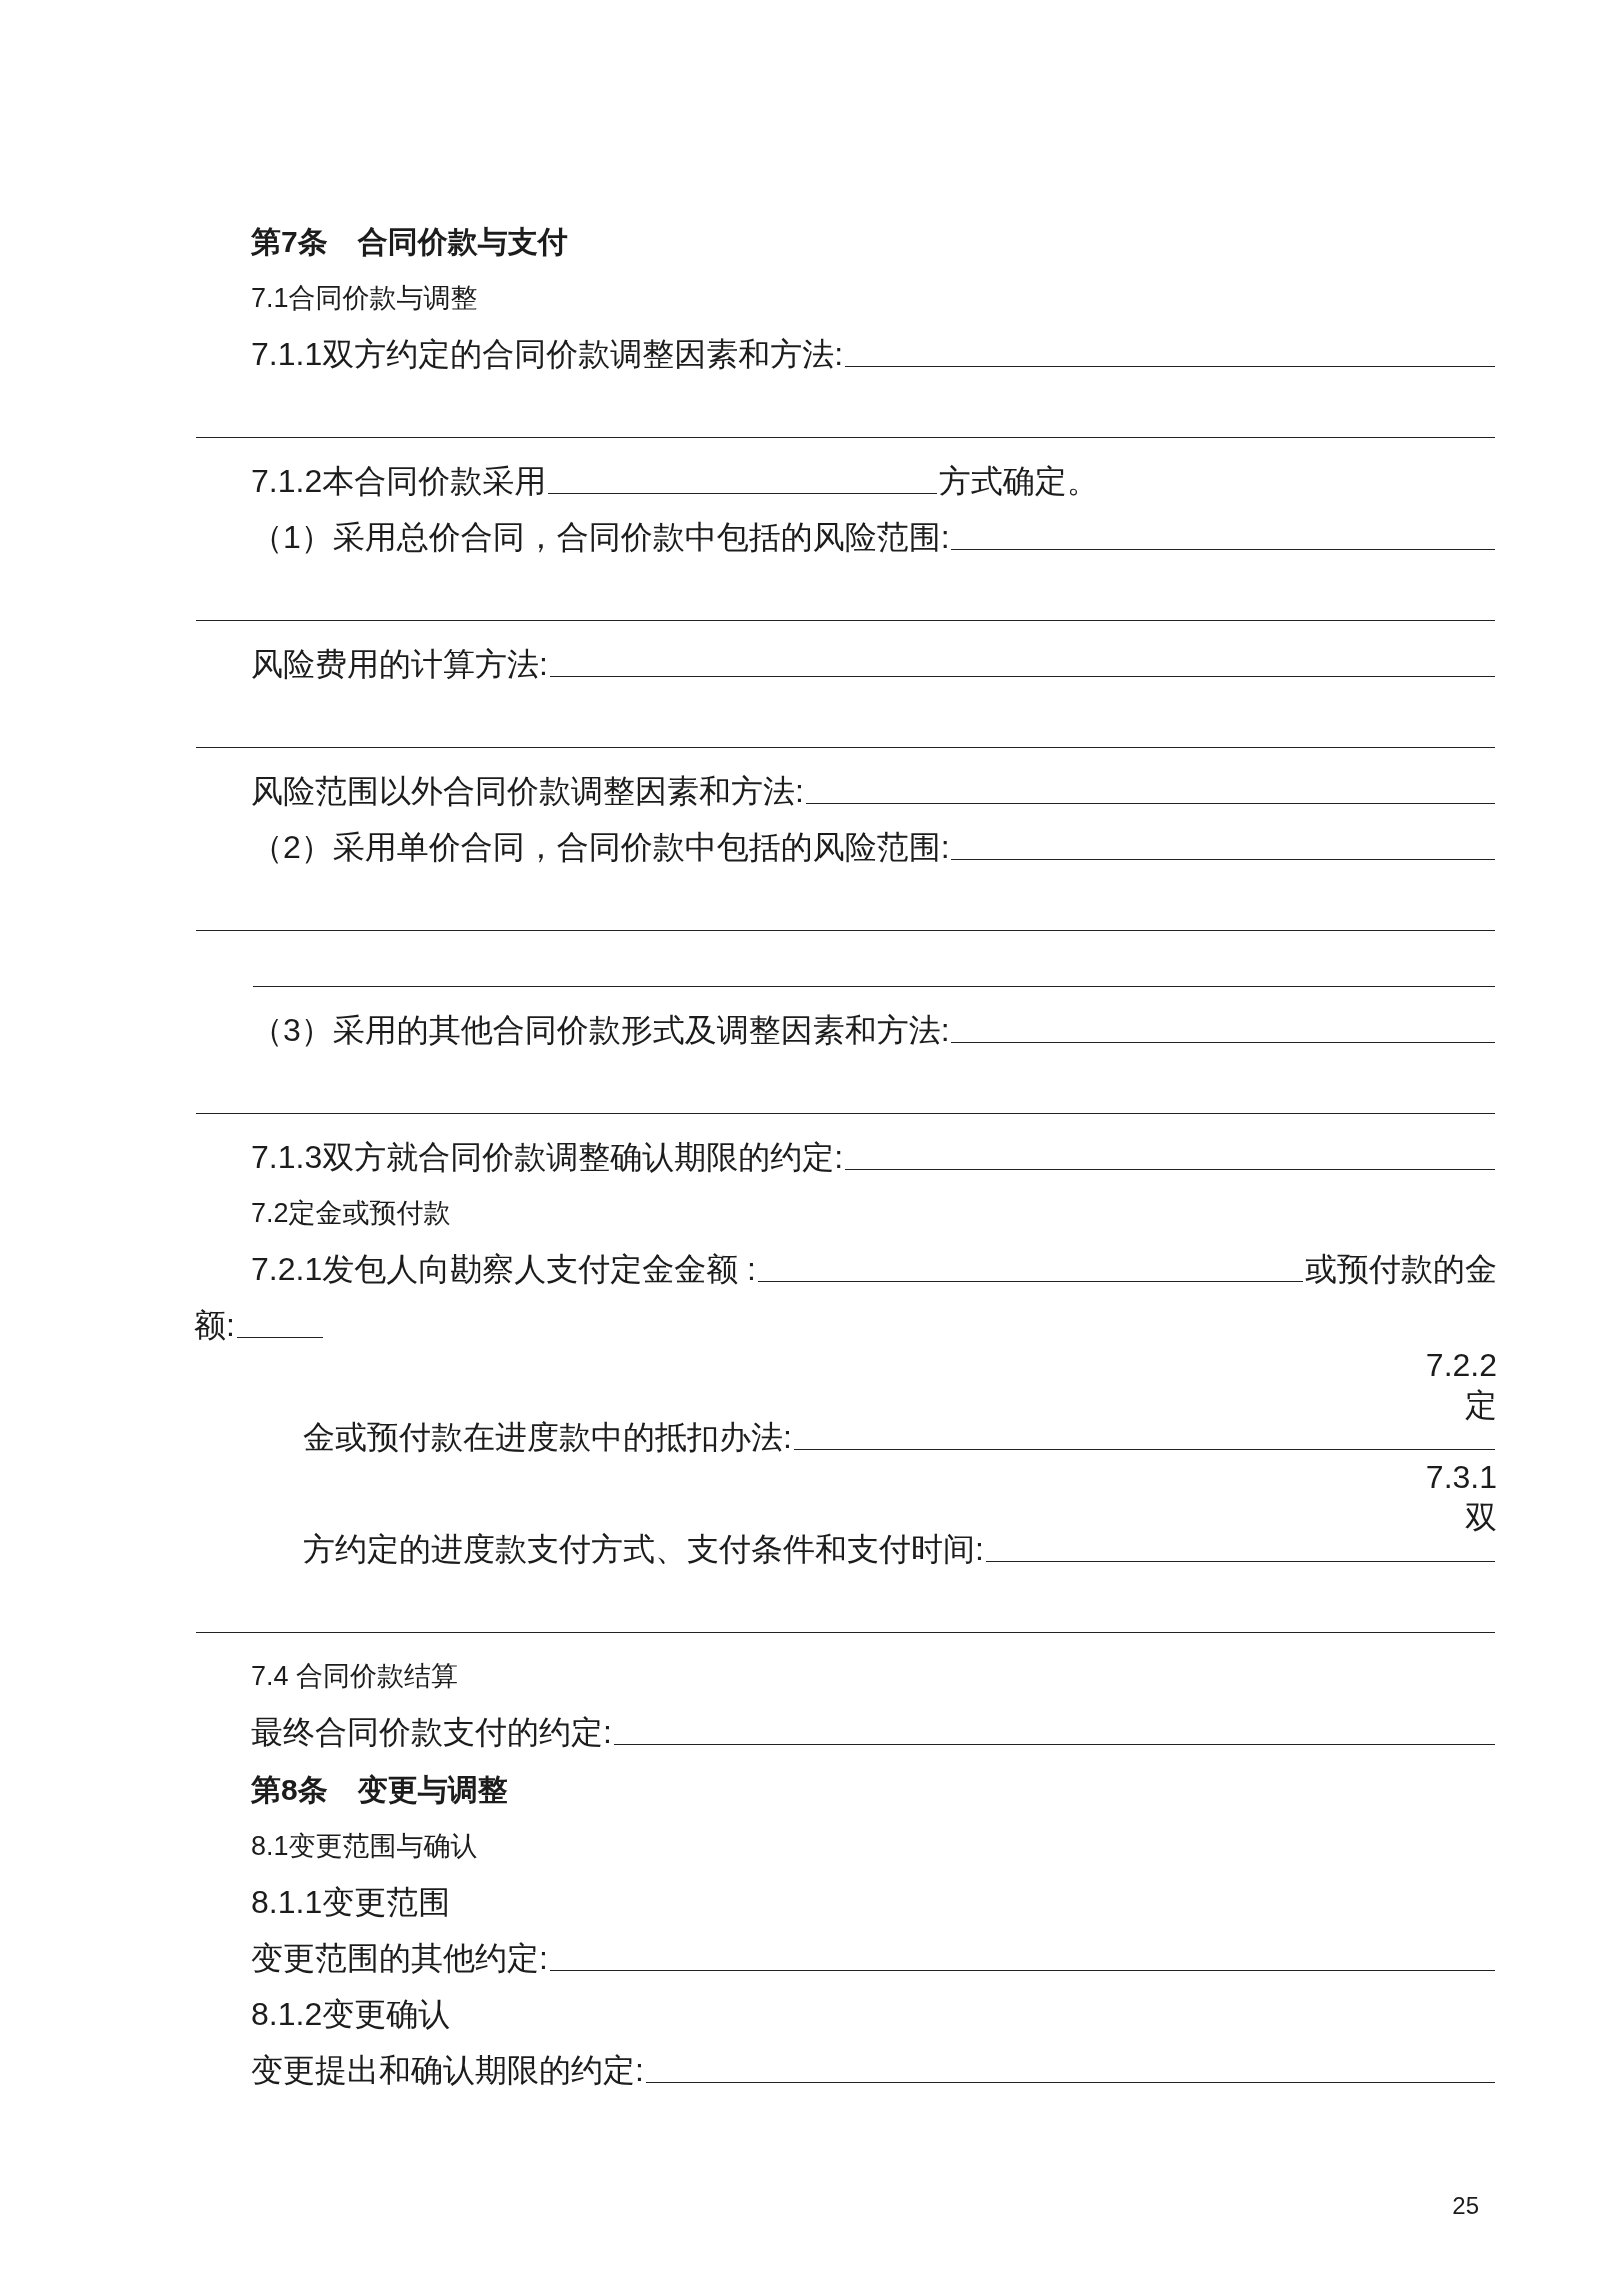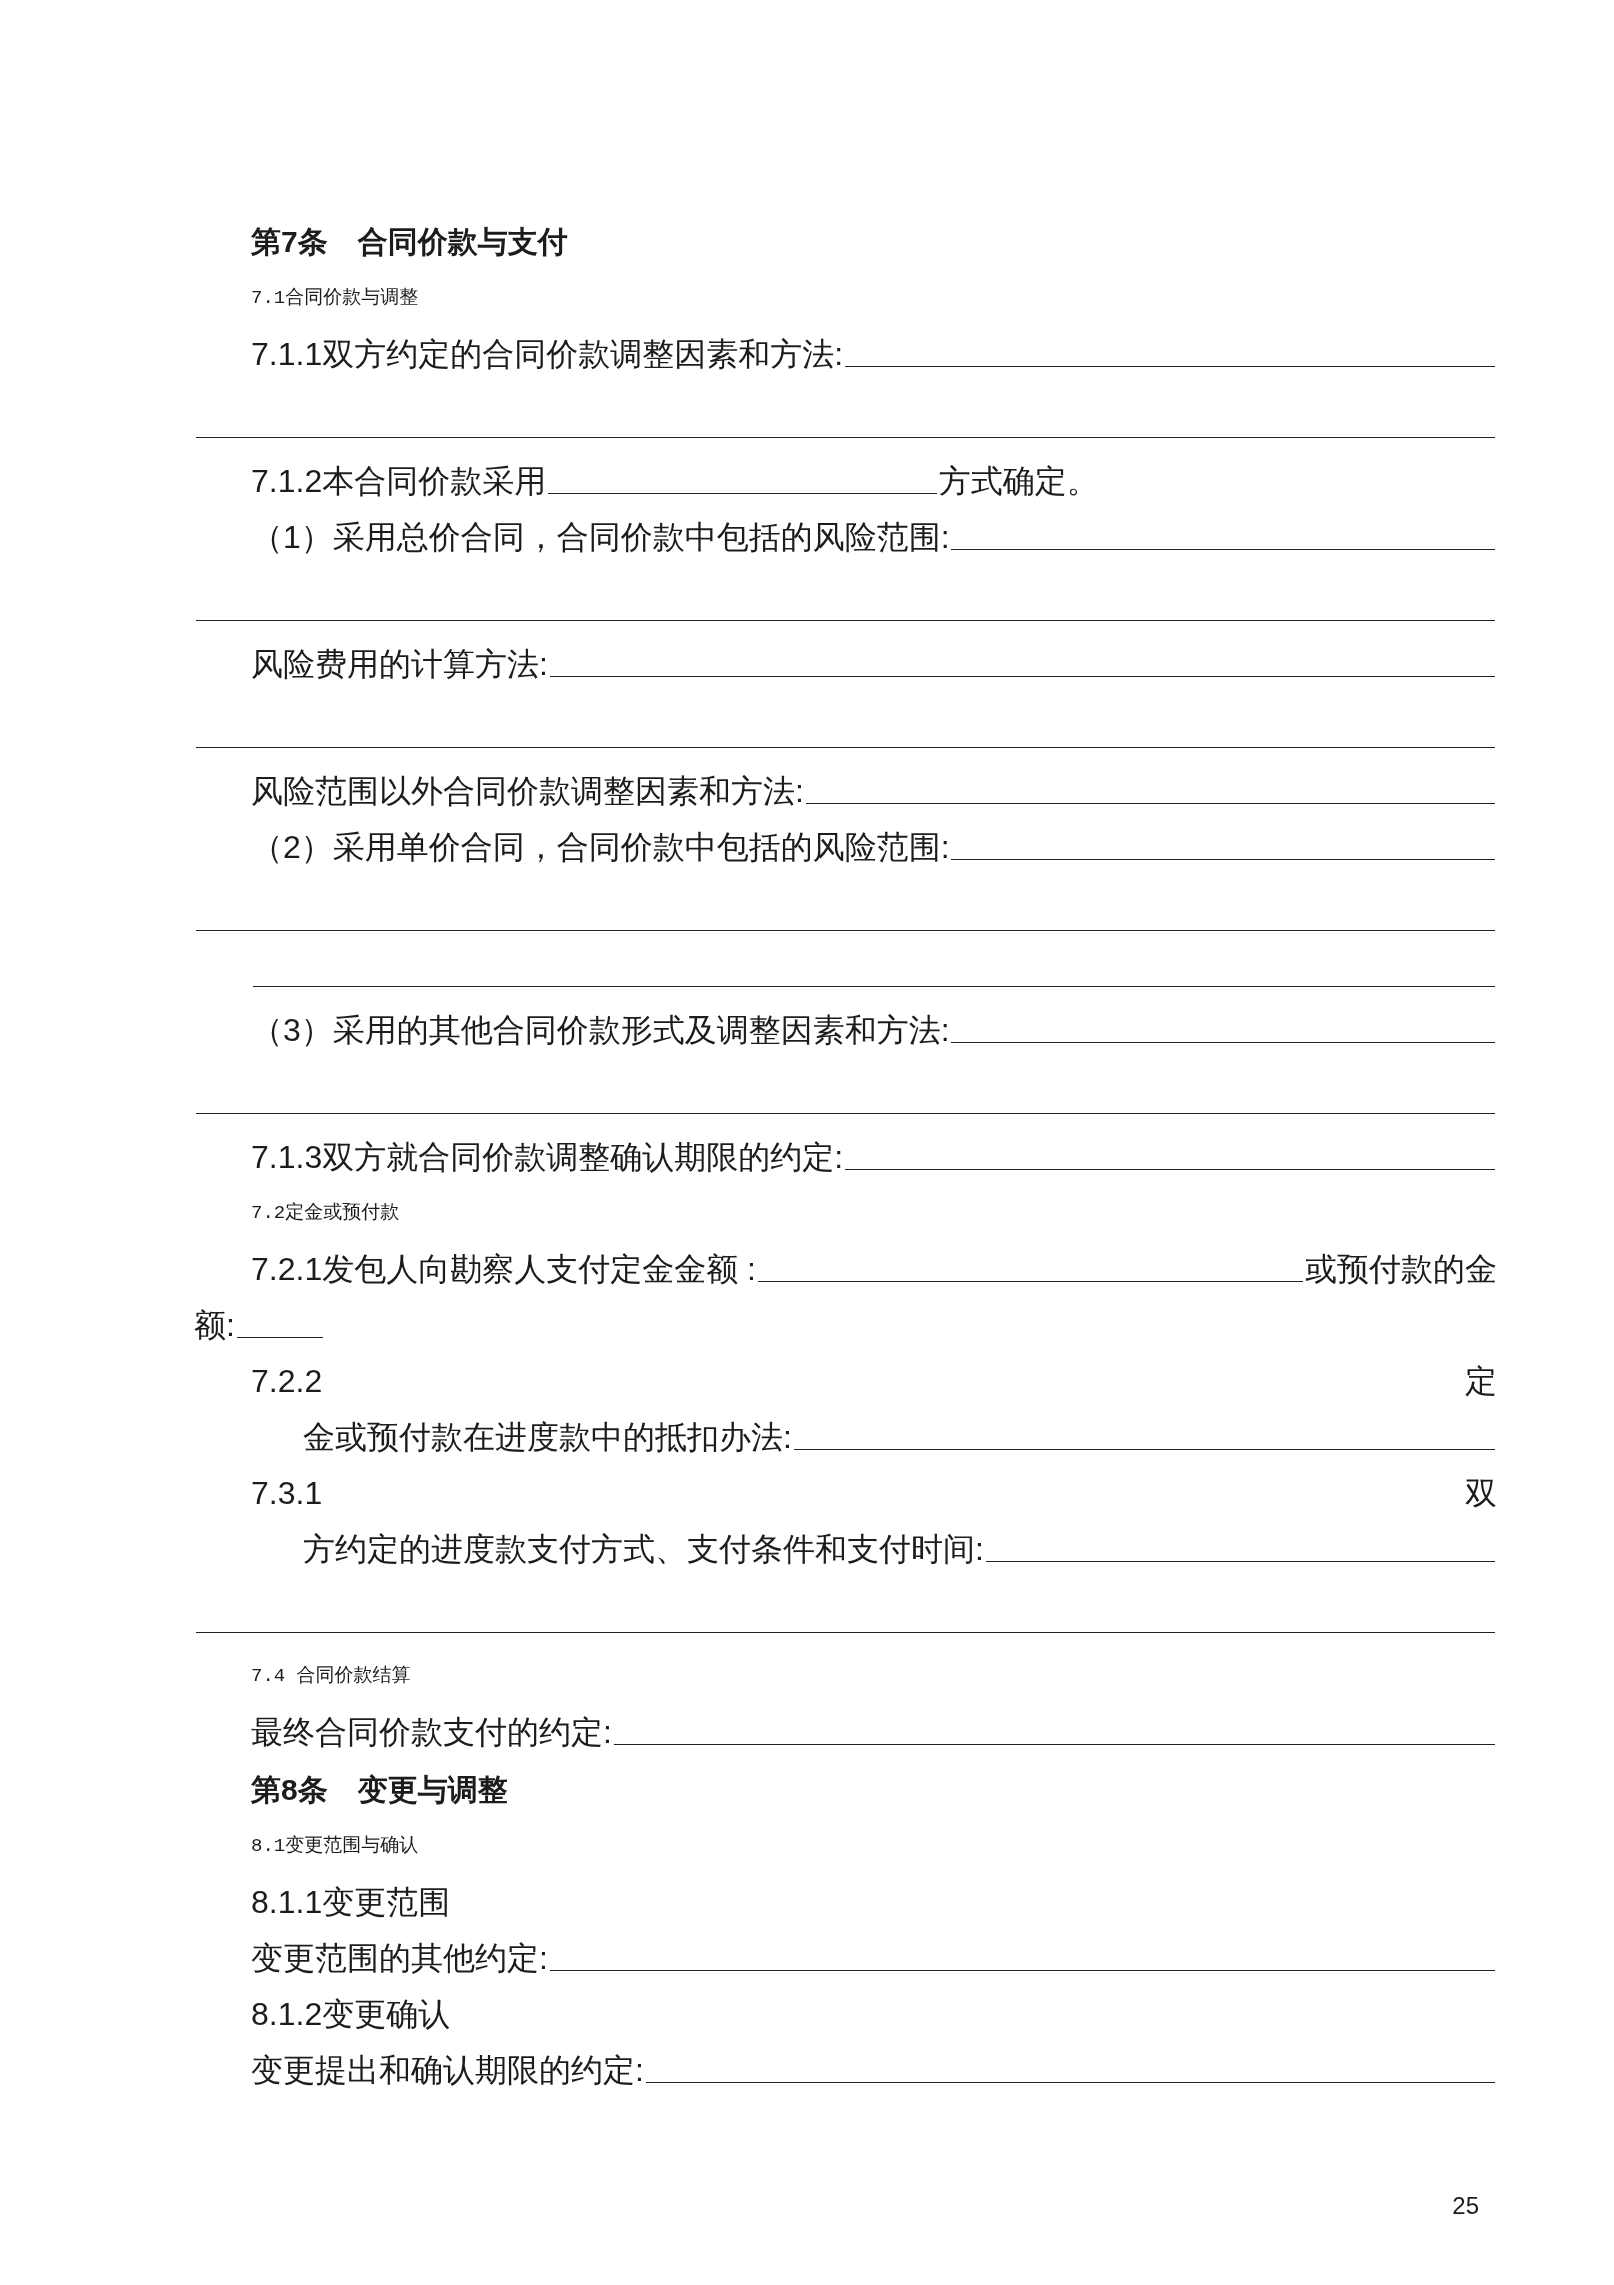--- a/index.html
+++ b/index.html
@@ -6,28 +6,28 @@
   html,body{margin:0;padding:0;background:#ffffff;}
   .page{
     width:1615px;height:2285px;position:relative;background:#ffffff;
     box-sizing:border-box;padding:204px 118px 16px 194px;
     font-family:"Liberation Sans","DejaVu Sans",sans-serif;
     color:#1c1c1c;overflow:hidden;text-align:right;
   }
   .line{display:flex;align-items:flex-end;height:56px;font-size:32px;}
   .line .txt{white-space:pre;line-height:40px;}
   .h1{font-weight:700;font-size:30px;height:58px;}
-  .serif{font-family:Liberation Mono, monospace;font-size:19px;}
+  .serif{font-family:Liberation Sans, sans-serif;font-size:27px;}
   .indent{padding-left:57px;}
   .indent2{padding-left:109px;}
   .fillonly{height:71px;}
   .fill{flex:1 1 auto;border-bottom:1.8px solid #222222;margin:0 1.8px 7.2px 1.8px;height:0;}
   .fill.fixed430{flex:0 0 389px;}
   .fill.fixed95{flex:0 0 86px;}
-  .split{justify-content:space-between;}
+  .split{justify-content:space-between;flex-direction:column;}
   .pagenum{position:absolute;right:136px;bottom:65px;font-size:24px;color:#1c1c1c;}
 </style>
 </head>
 <body>
 
 <div class="page">
 
   <div class="line h1 indent">
     <span class="txt">第7条　合同价款与支付</span>
   </div>

